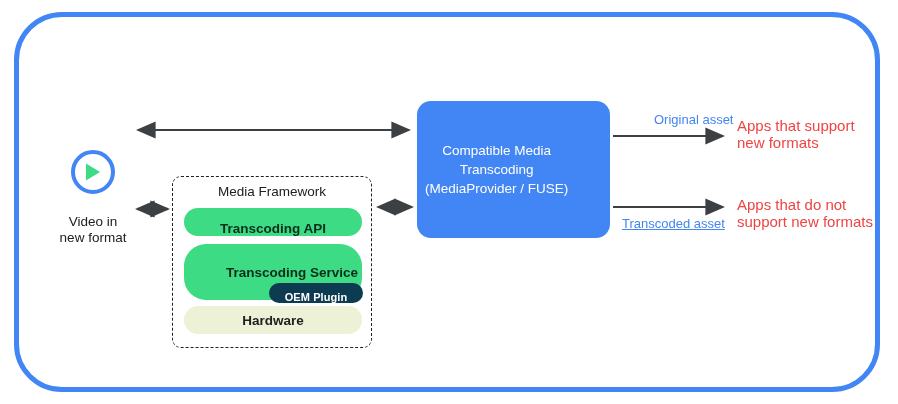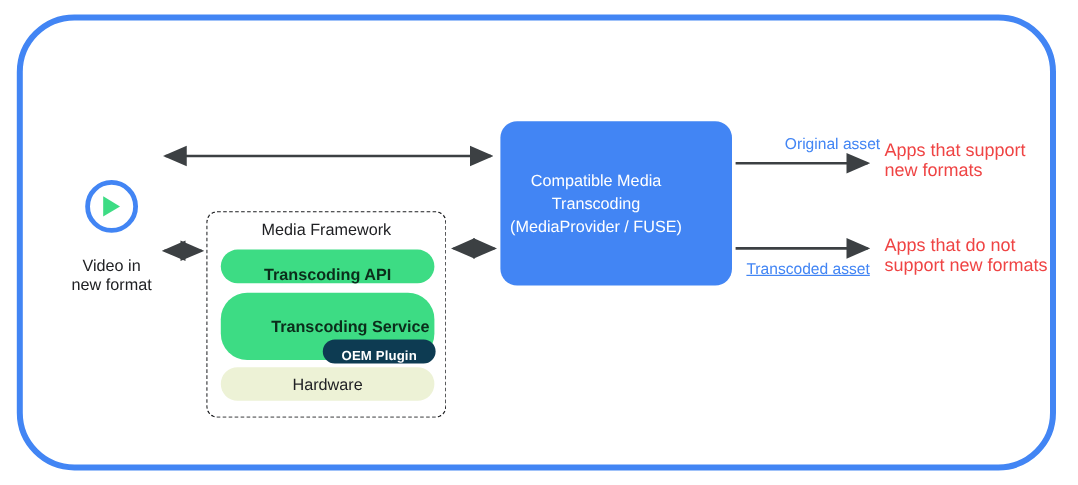--- a/index.html
+++ b/index.html
@@ -110,21 +110,21 @@
     background: #3ddc84;
     color: #0b2d1b;
     font-weight: bold;
     padding-left: 38px;
   }
   #bar-hardware {
     top: 129px;
     height: 28px;
     background: #edf2d6;
     color: #202124;
-    font-weight: normal;
+    font-weight: bold;
   }
   #oem-plugin {
     position: absolute;
     left: 96px;
     top: 106px;
     width: 94px;
     height: 20px;
     border-radius: 11px;
     background: #0d3b52;
     color: #ffffff;

